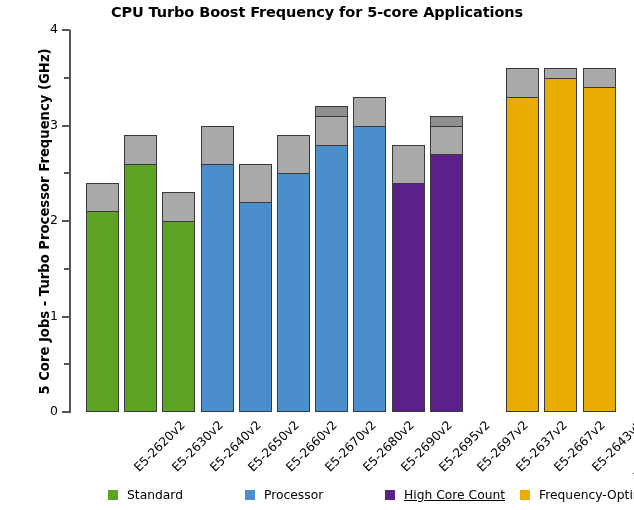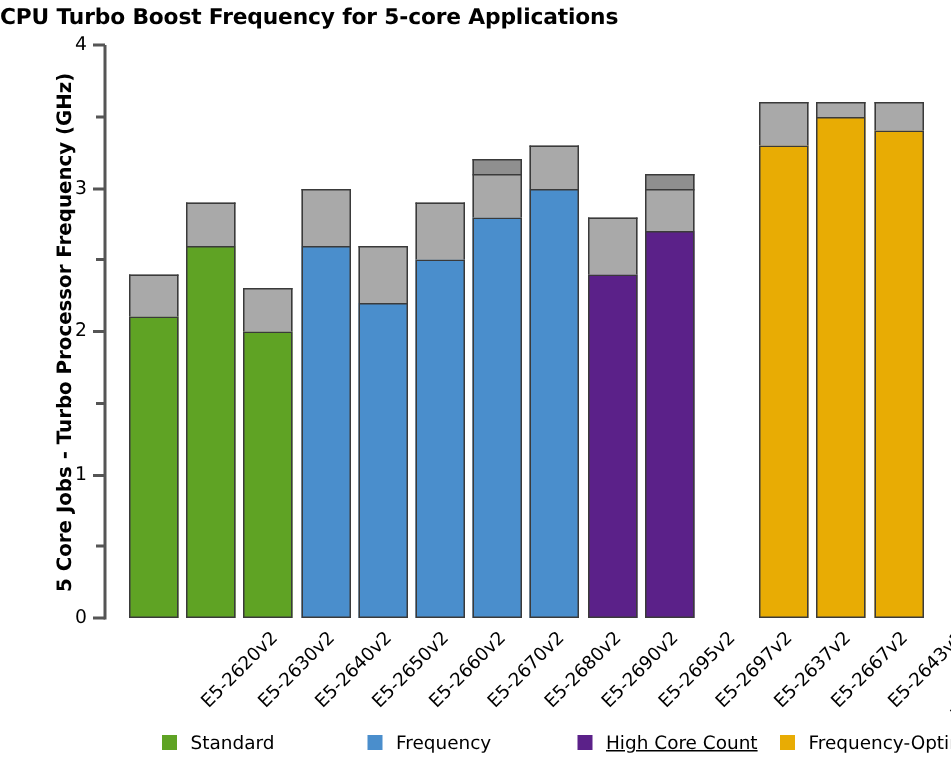--- a/index.html
+++ b/index.html
@@ -15,20 +15,21 @@
     width: 634px;
     height: 510px;
     background: #ffffff;
   }
 
   
   #chart-title {
     position: absolute;
     left: 0; top: 4px;
     width: 634px;
+    text-align: center;
     font-size: 14.5px;
     font-weight: bold;
     color: #000000;
     letter-spacing: -0.1px;
   }
 
   
   #y-axis-label {
     position: absolute;
     left: -151px;
@@ -237,21 +238,21 @@
       <div class="xlabel" style="left: 608.1px; top: 418px;">E5-2687Wv2</div>
     </div>
 
   <div id="legend">
       <div class="legend-item" style="left: 108px;">
         <span class="legend-swatch" style="background: rgb(95, 163, 36);"></span>
         <span class="legend-text">Standard</span>
       </div>
       <div class="legend-item" style="left: 245px;">
         <span class="legend-swatch" style="background: rgb(74, 142, 204);"></span>
-        <span class="legend-text">Frequency</span>
+        <span class="legend-text">Processor</span>
       </div>
       <div class="legend-item" style="left: 385px; text-decoration: underline;">
         <span class="legend-swatch" style="background: rgb(91, 33, 137);"></span>
         <span class="legend-text">High Core Count</span>
       </div>
       <div class="legend-item" style="left: 520px;">
         <span class="legend-swatch" style="background: rgb(232, 172, 4);"></span>
         <span class="legend-text">Frequency-Optimized</span>
       </div>
     </div>

